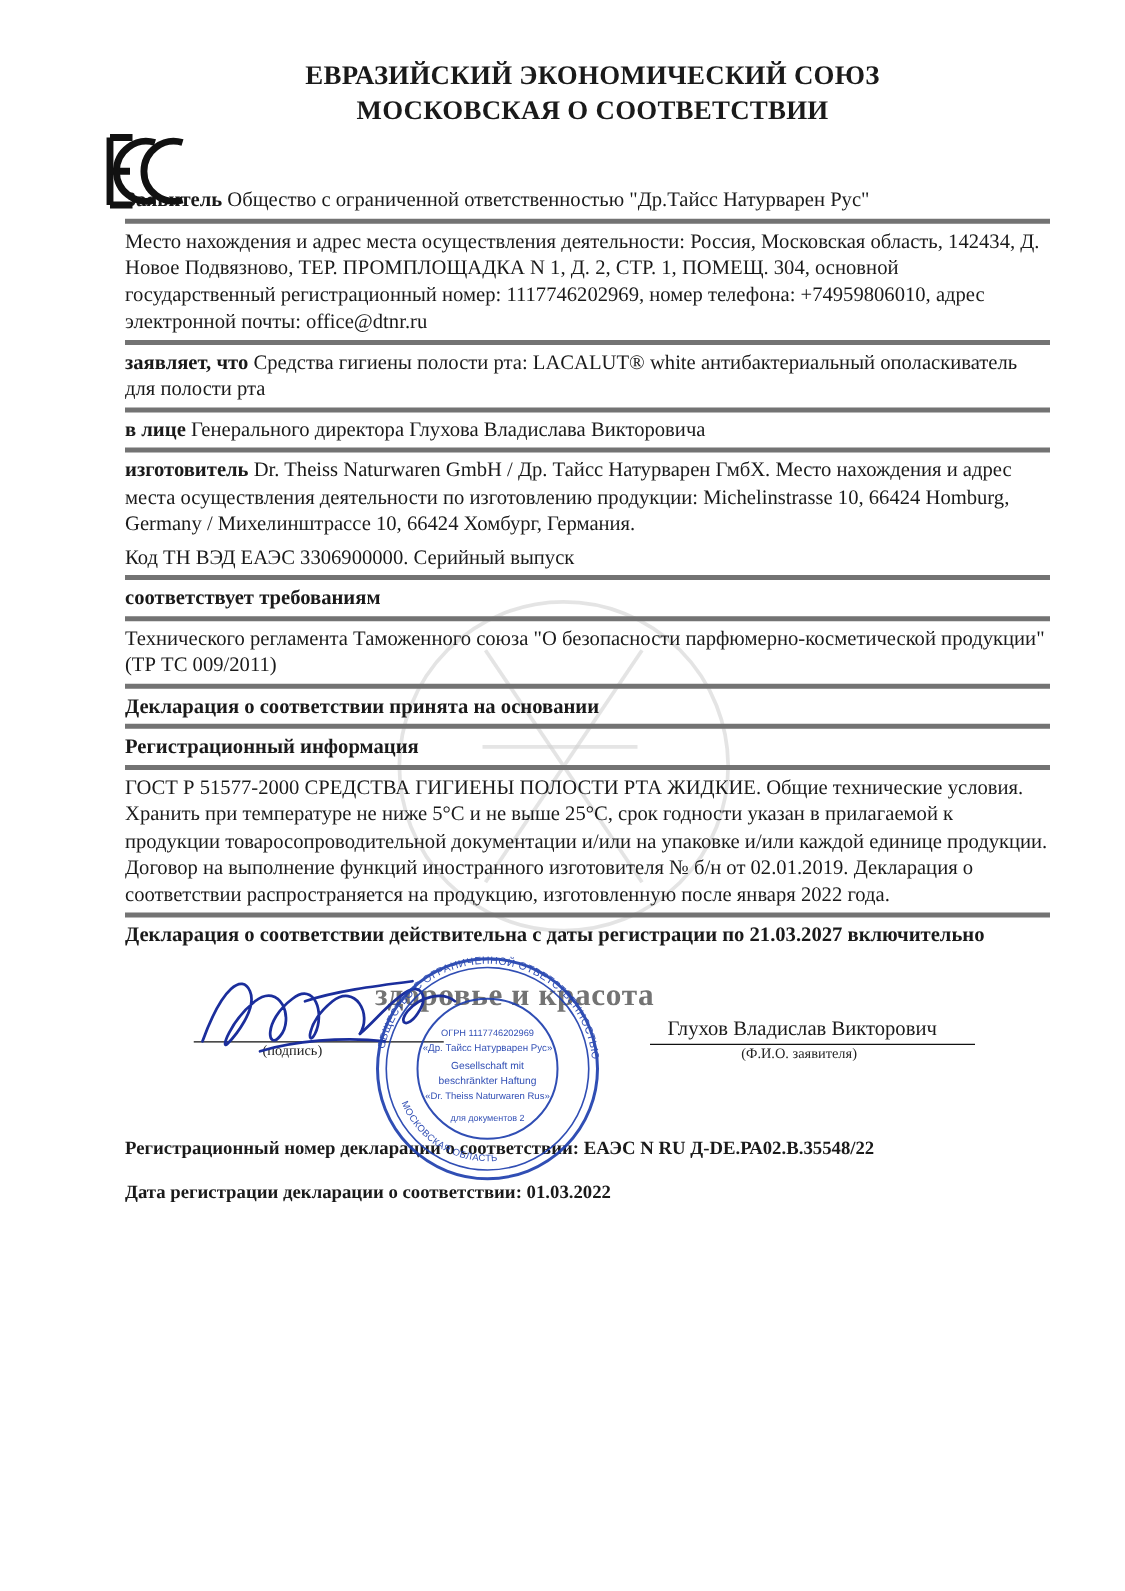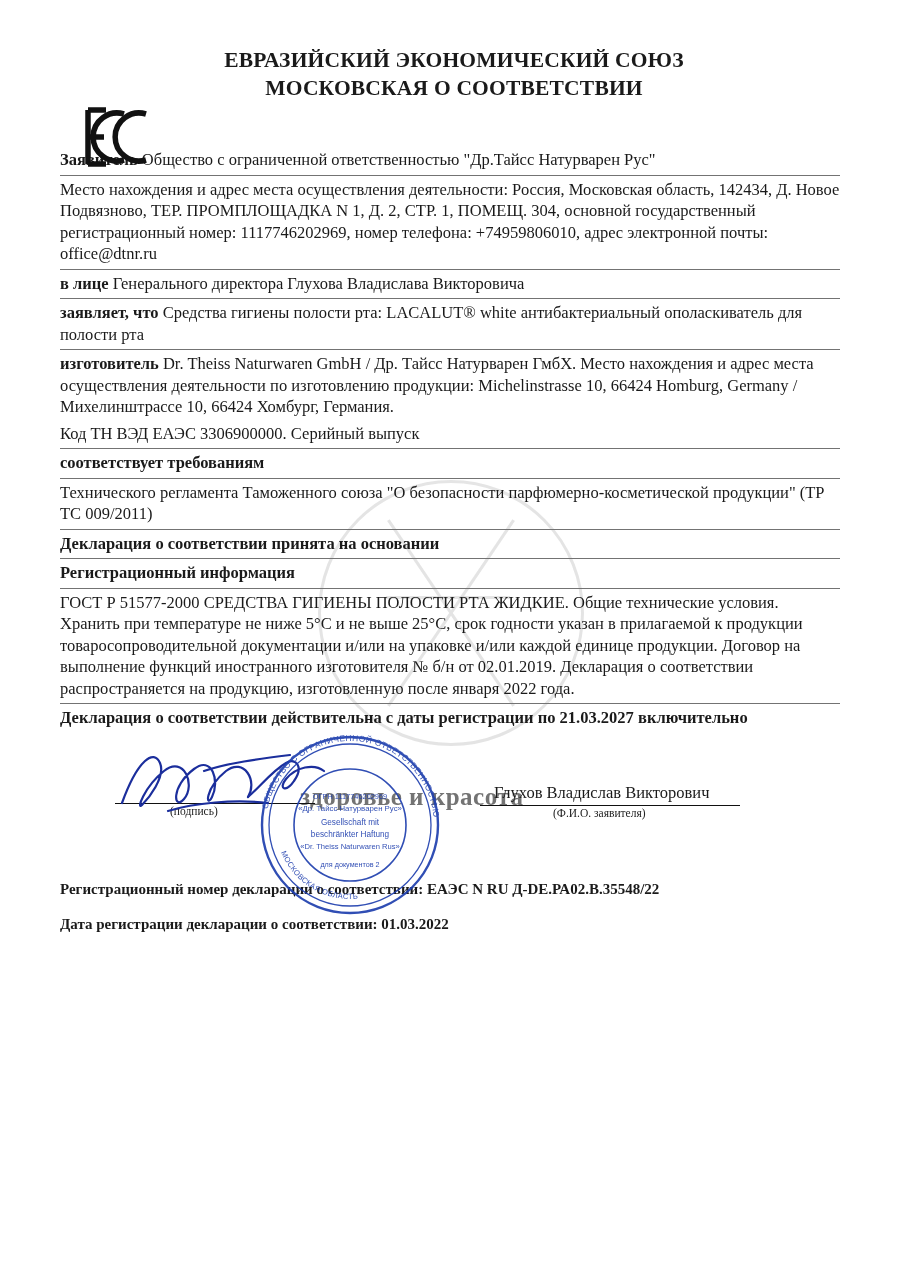--- a/index.html
+++ b/index.html
@@ -78,20 +78,21 @@
     z-index: 1;
     white-space: nowrap;
     font-weight: bold;
   }
 
   
   .doc {
     position: relative;
     z-index: 3;
     padding: 46px 60px 0 60px;
+    margin-left: 40px;
   }
   .title {
     text-align: center;
     font-weight: bold;
     font-size: 21.5px;
     line-height: 28px;
     letter-spacing: .2px;
     margin: 0 0 0 8px;
   }
   .title .line2 { display: block; }
@@ -106,21 +107,21 @@
     z-index: 4;
   }
 
   
   .rows {
     margin-top: 16px;
     font-size: 16.5px;
     line-height: 21.5px;
   }
   .row {
-    border-top: 1px solid #737373;
+    border-top: 4px solid #737373;
     padding: 3px 0 4px 0;
   }
   .row.first { border-top: none; }
   .row.noline { border-top: none; }
   .row b { font-weight: bold; }
   .tight { padding-bottom: 2px; }
 
   .sig-area {
     position: relative;
     height: 132px;
@@ -222,27 +223,27 @@
       <div class="row first" style="margin-top:44px;">
         <b>Заявитель</b>
         <span>Общество с ограниченной ответственностью "Др.Тайсс Натурварен Рус"</span>
       </div>
 
       <div class="row">
         <span>Место нахождения и адрес места осуществления деятельности: Россия, Московская область, 142434, Д. Новое Подвязново, ТЕР. ПРОМПЛОЩАДКА N 1, Д. 2, СТР. 1, ПОМЕЩ. 304, основной государственный регистрационный номер: 1117746202969, номер телефона: +74959806010, адрес электронной почты: office@dtnr.ru</span>
       </div>
 
       <div class="row">
+        <b>заявляет, что</b>
+        <span>Средства гигиены полости рта: LACALUT® white антибактериальный ополаскиватель для полости рта</span>
+      </div>
+
+      <div class="row">
         <b>в лице</b>
         <span>Генерального директора Глухова Владислава Викторовича</span>
-      </div>
-
-      <div class="row">
-        <b>заявляет, что</b>
-        <span>Средства гигиены полости рта: LACALUT® white антибактериальный ополаскиватель для полости рта</span>
       </div>
 
       <div class="row tight">
         <b>изготовитель</b>
         <span>Dr. Theiss Naturwaren GmbH / Др. Тайсс Натурварен ГмбХ. Место нахождения и адрес места осуществления деятельности по изготовлению продукции: Michelinstrasse 10, 66424 Homburg, Germany / Михелинштрассе 10, 66424 Хомбург, Германия.</span>
       </div>
 
       <div class="row noline">
         <span>Код ТН ВЭД ЕАЭС 3306900000. Серийный выпуск</span>
       </div>

